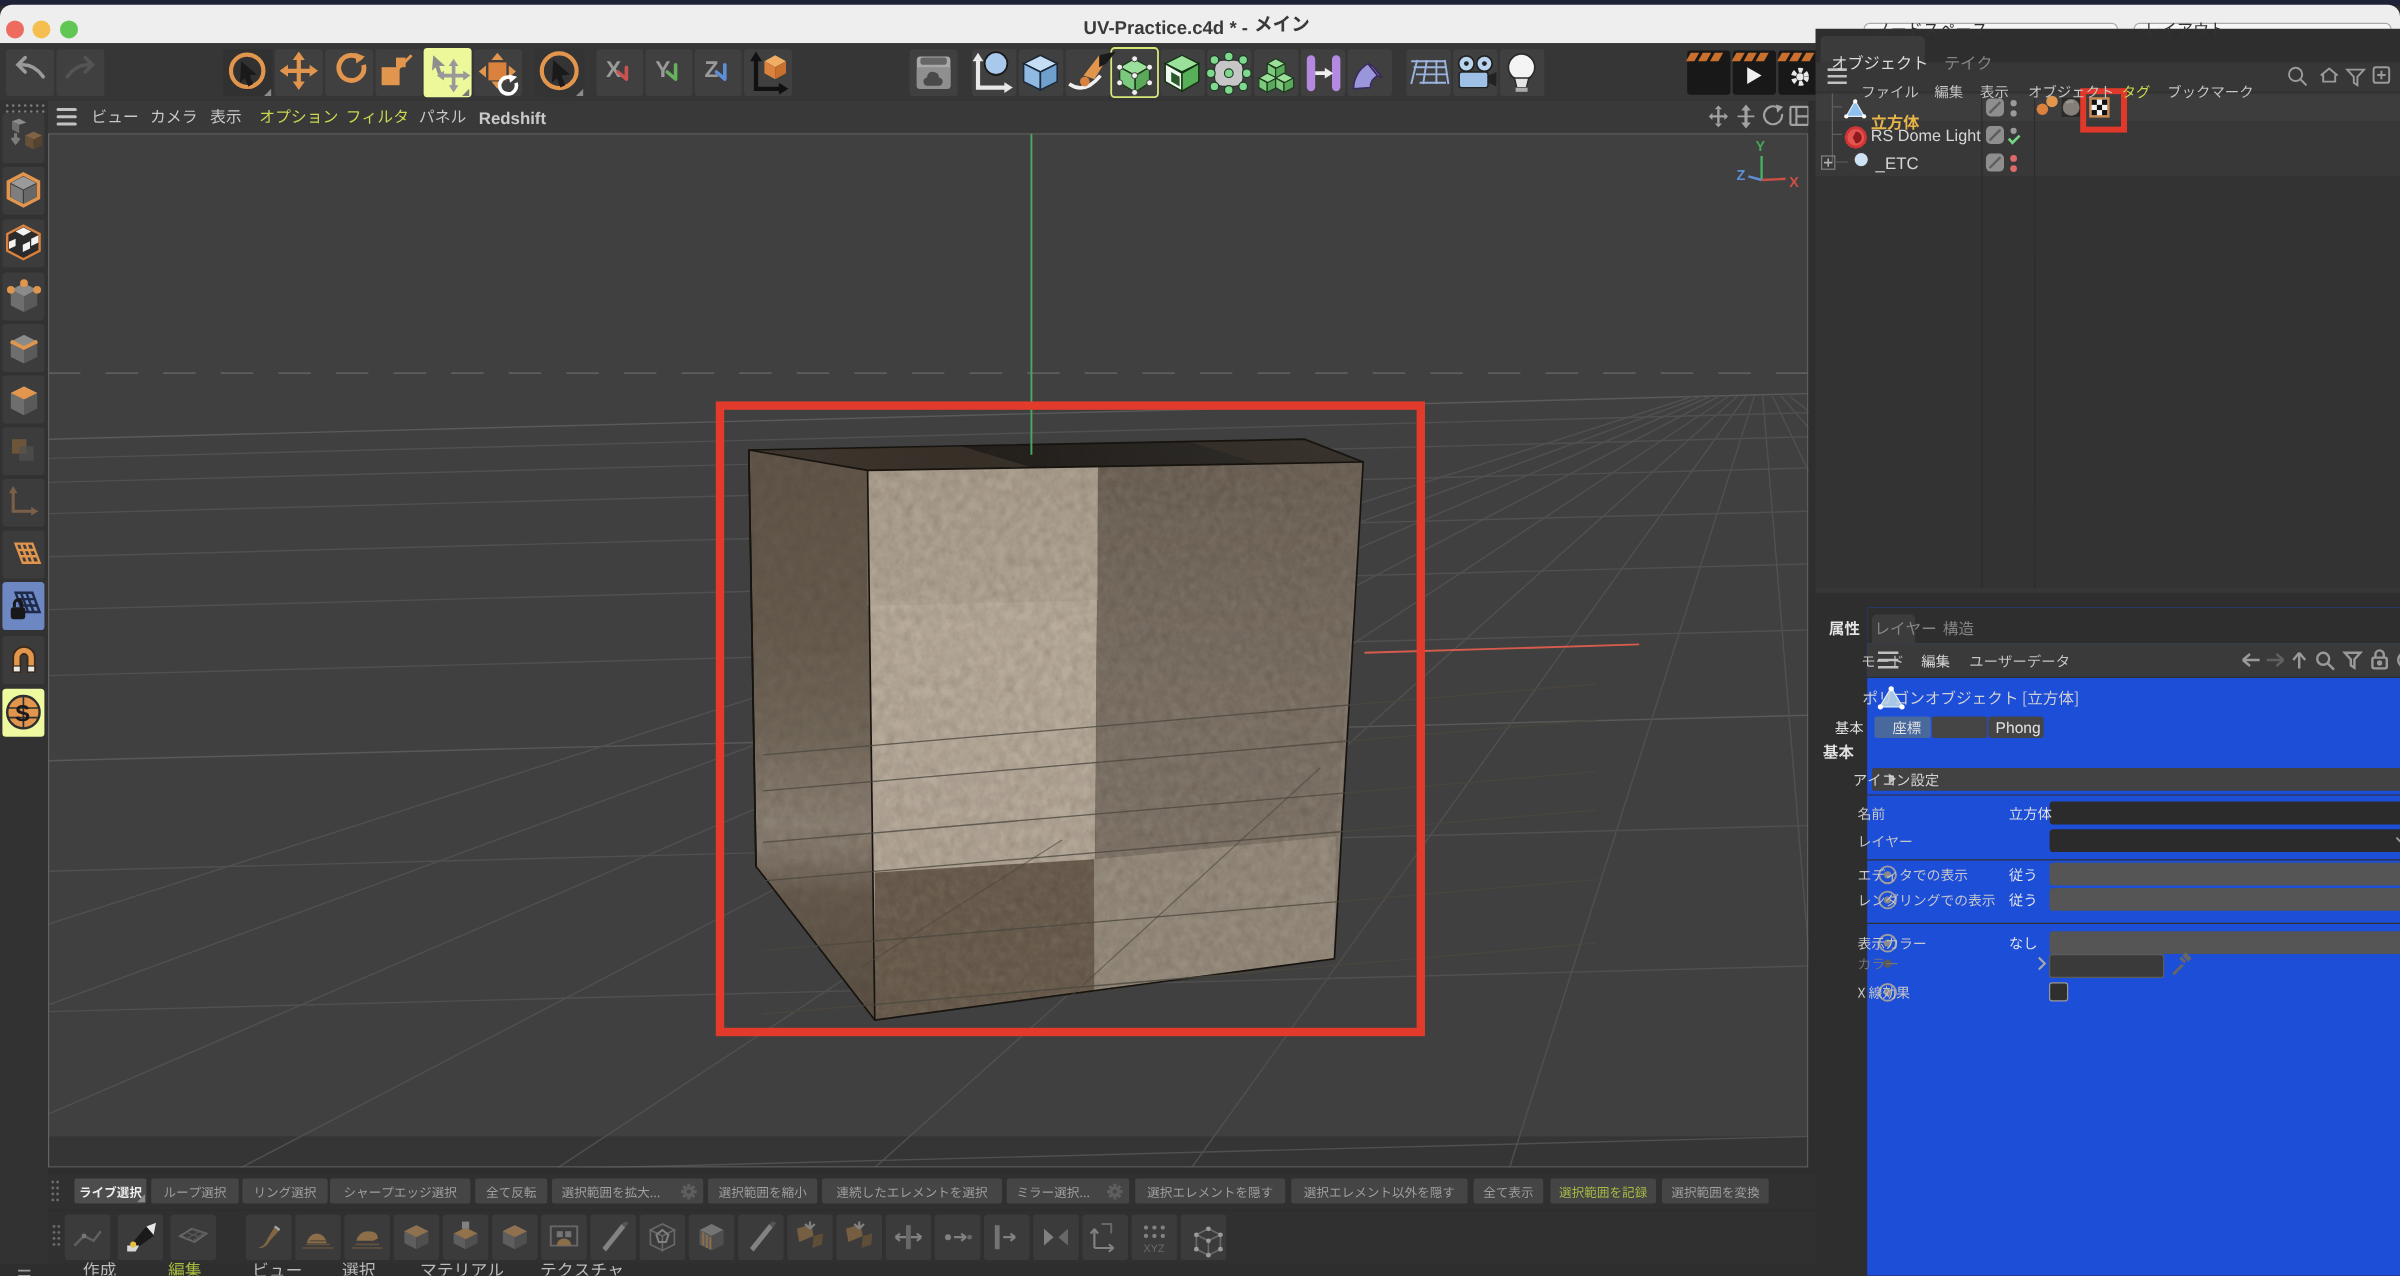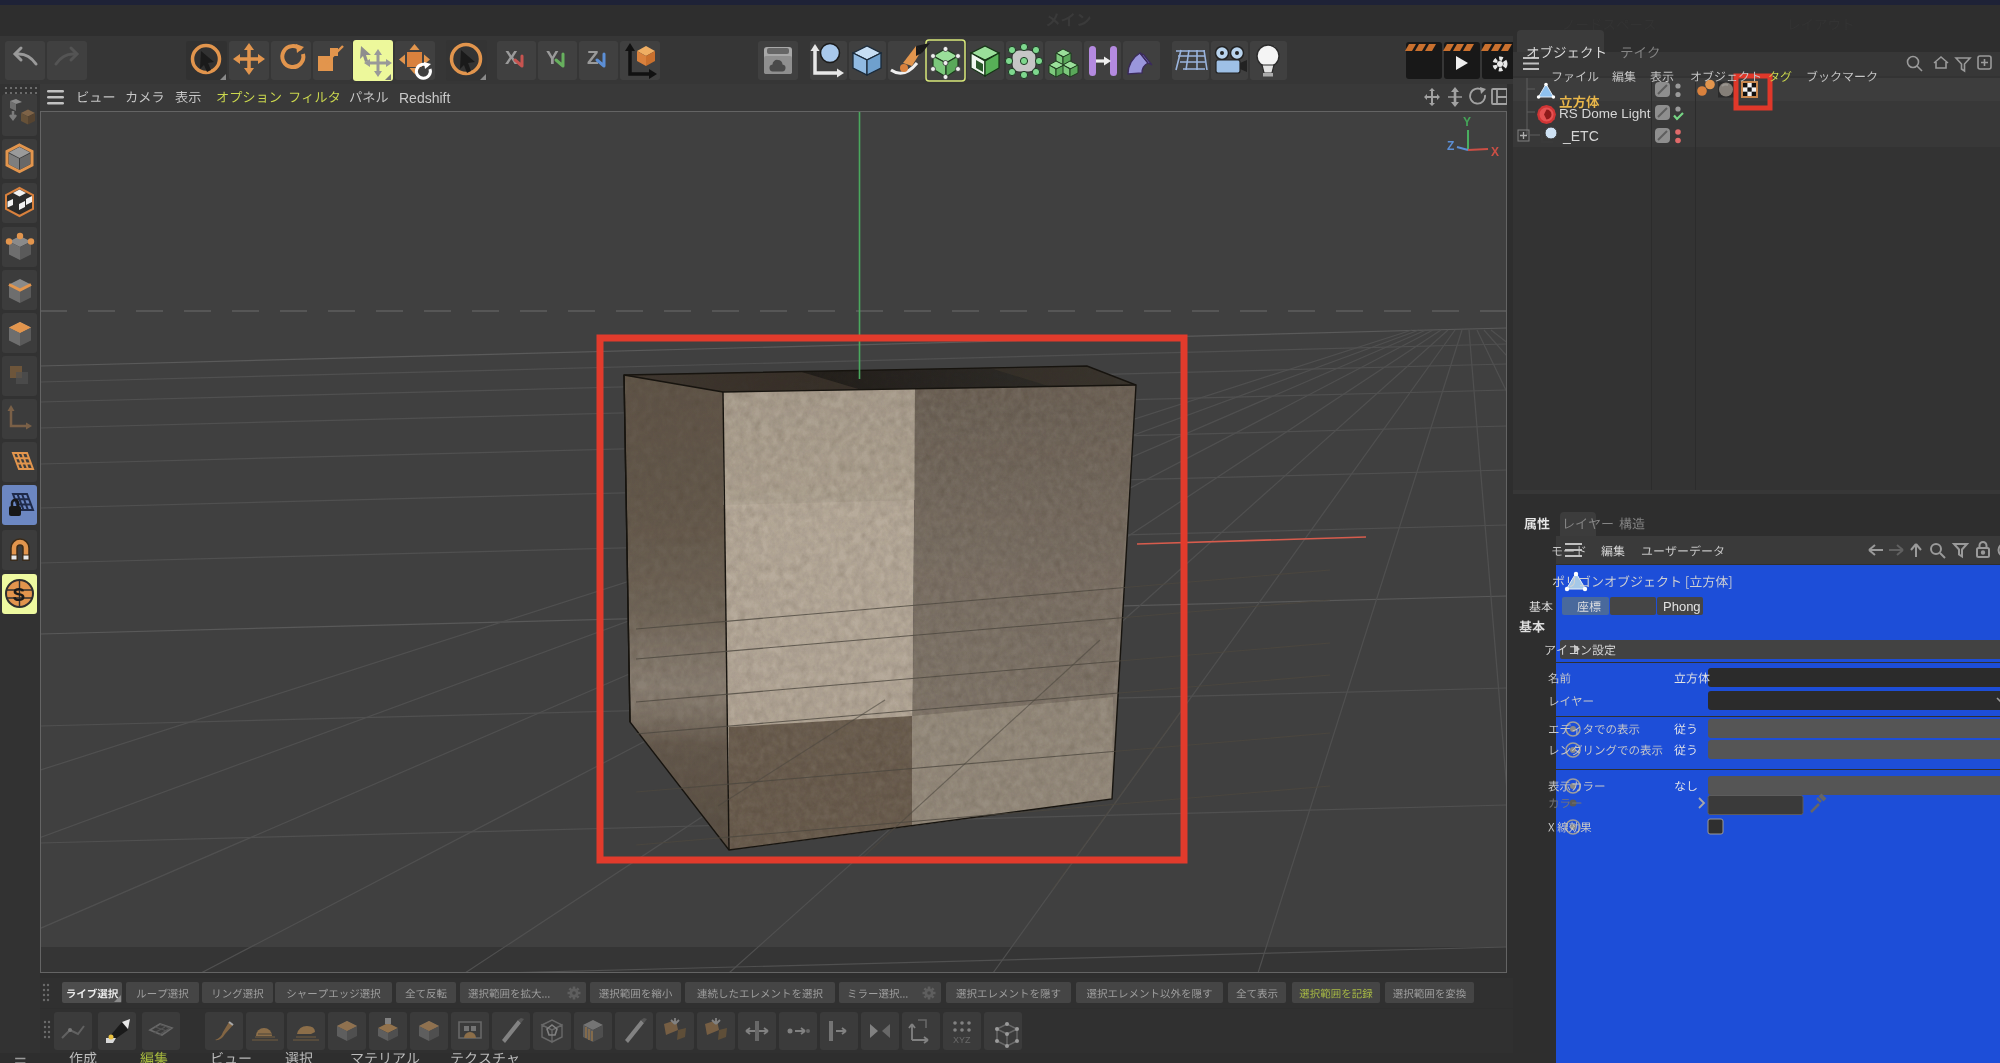--- a/index.html
+++ b/index.html
@@ -17,20 +17,36 @@
 .cbtn{position:absolute;top:4px;height:21px;background:#454545;border-radius:2px;font-size:11.5px;color:#a0a0a0;line-height:21px;text-align:center;white-space:nowrap;overflow:hidden}
 #iconrow{left:40px;top:1009px;width:1473px;height:44px;background:#303030}
 #botmenu{left:0;top:1053px;width:1513px;height:10px;background:#2e2e2e;font-size:14px;color:#bdbdbd}
 #botmenu span{position:absolute;top:2px}
 #ompanel{left:1513px;top:24px;width:487px;height:470px;background:#373737}
 #attrpanel{left:1556px;top:506px;width:487px;height:557px;background:#1d4ed8}
 </style></head>
 <body>
 <div id="root">
 <div class="abs" id="navy"></div>
+<div class="abs" id="titlebar">
+ <div class="abs tl" style="left:5px;background:#ed6b5f"></div>
+ <div class="abs tl" style="left:27px;background:#f5bf4f"></div>
+ <div class="abs tl" style="left:50px;background:#62c655"></div>
+ <div class="abs" style="left:903px;top:11px;font-size:15.5px;font-weight:bold;color:#3a3a3a">UV-Practice.c4d * -&nbsp;</div>
+ <div class="abs tbsel" style="left:1553px;width:212px">
+        <svg class="chev" viewBox="0 0 10 8">
+          <path d="M1.5 2 L5 6 L8.5 2" stroke="#555" stroke-width="1.6" fill="none"></path>
+        </svg>
+      </div>
+ <div class="abs tbsel" style="left:1778px;width:215px">
+        <svg class="chev" viewBox="0 0 10 8">
+          <path d="M1.5 2 L5 6 L8.5 2" stroke="#555" stroke-width="1.6" fill="none"></path>
+        </svg>
+      </div>
+</div>
 <div class="abs" id="toolbar">
 <svg class="abs" width="2000" height="48" style="left:0;top:0">
  <g fill="#404040">
   <rect x="5" y="5" width="40" height="39" rx="3"></rect>
           <rect x="47" y="5" width="40" height="39" rx="3"></rect>
   <rect x="186" y="5" width="41" height="39" rx="3" fill="#313131"></rect>
   <rect x="229" y="5" width="40" height="39" rx="3"></rect>
           <rect x="271" y="5" width="40" height="39" rx="3"></rect>
           <rect x="313" y="5" width="39" height="39" rx="3"></rect>
   <rect x="353" y="4" width="40" height="41" rx="3" fill="#edf89b"></rect>
@@ -255,21 +271,21 @@
 </div>
 <div class="abs" id="vpmenu">
  <svg class="abs" style="left:7px;top:5px" width="22" height="18">
         <g fill="#c2c2c2">
           <rect x="0" y="1" width="17" height="2.6" rx="1.3"></rect>
           <rect x="0" y="7" width="17" height="2.6" rx="1.3"></rect>
           <rect x="0" y="13" width="17" height="2.6" rx="1.3"></rect>
         </g>
       </svg>
 
- <span style="left:359px;font-weight:normal">Redshift</span>
+ <span style="left:359px;font-weight:bold">Redshift</span>
       <svg class="abs" style="left:1375px;top:2px" width="92" height="23">
 <g stroke="#a2a2a2" stroke-width="1.8" fill="#a2a2a2">
  <g transform="translate(8,0)">
             <path d="M9 2 l3 3 h-6z M9 20 l3 -3 h-6z M1 11 l3 -3 v6z M17 11 l-3 -3 v6z" stroke="none"></path>
             <path d="M9 5 V17 M3 11 H15" stroke-width="2"></path>
           </g>
  <g transform="translate(31,0)">
             <path d="M9 1 l4 5 h-8z M9 21 l4 -5 h-8z" stroke="none"></path>
             <path d="M9 5 V17" stroke-width="2.6"></path>
             <path d="M2 11 H16" stroke-width="1.4"></path>

